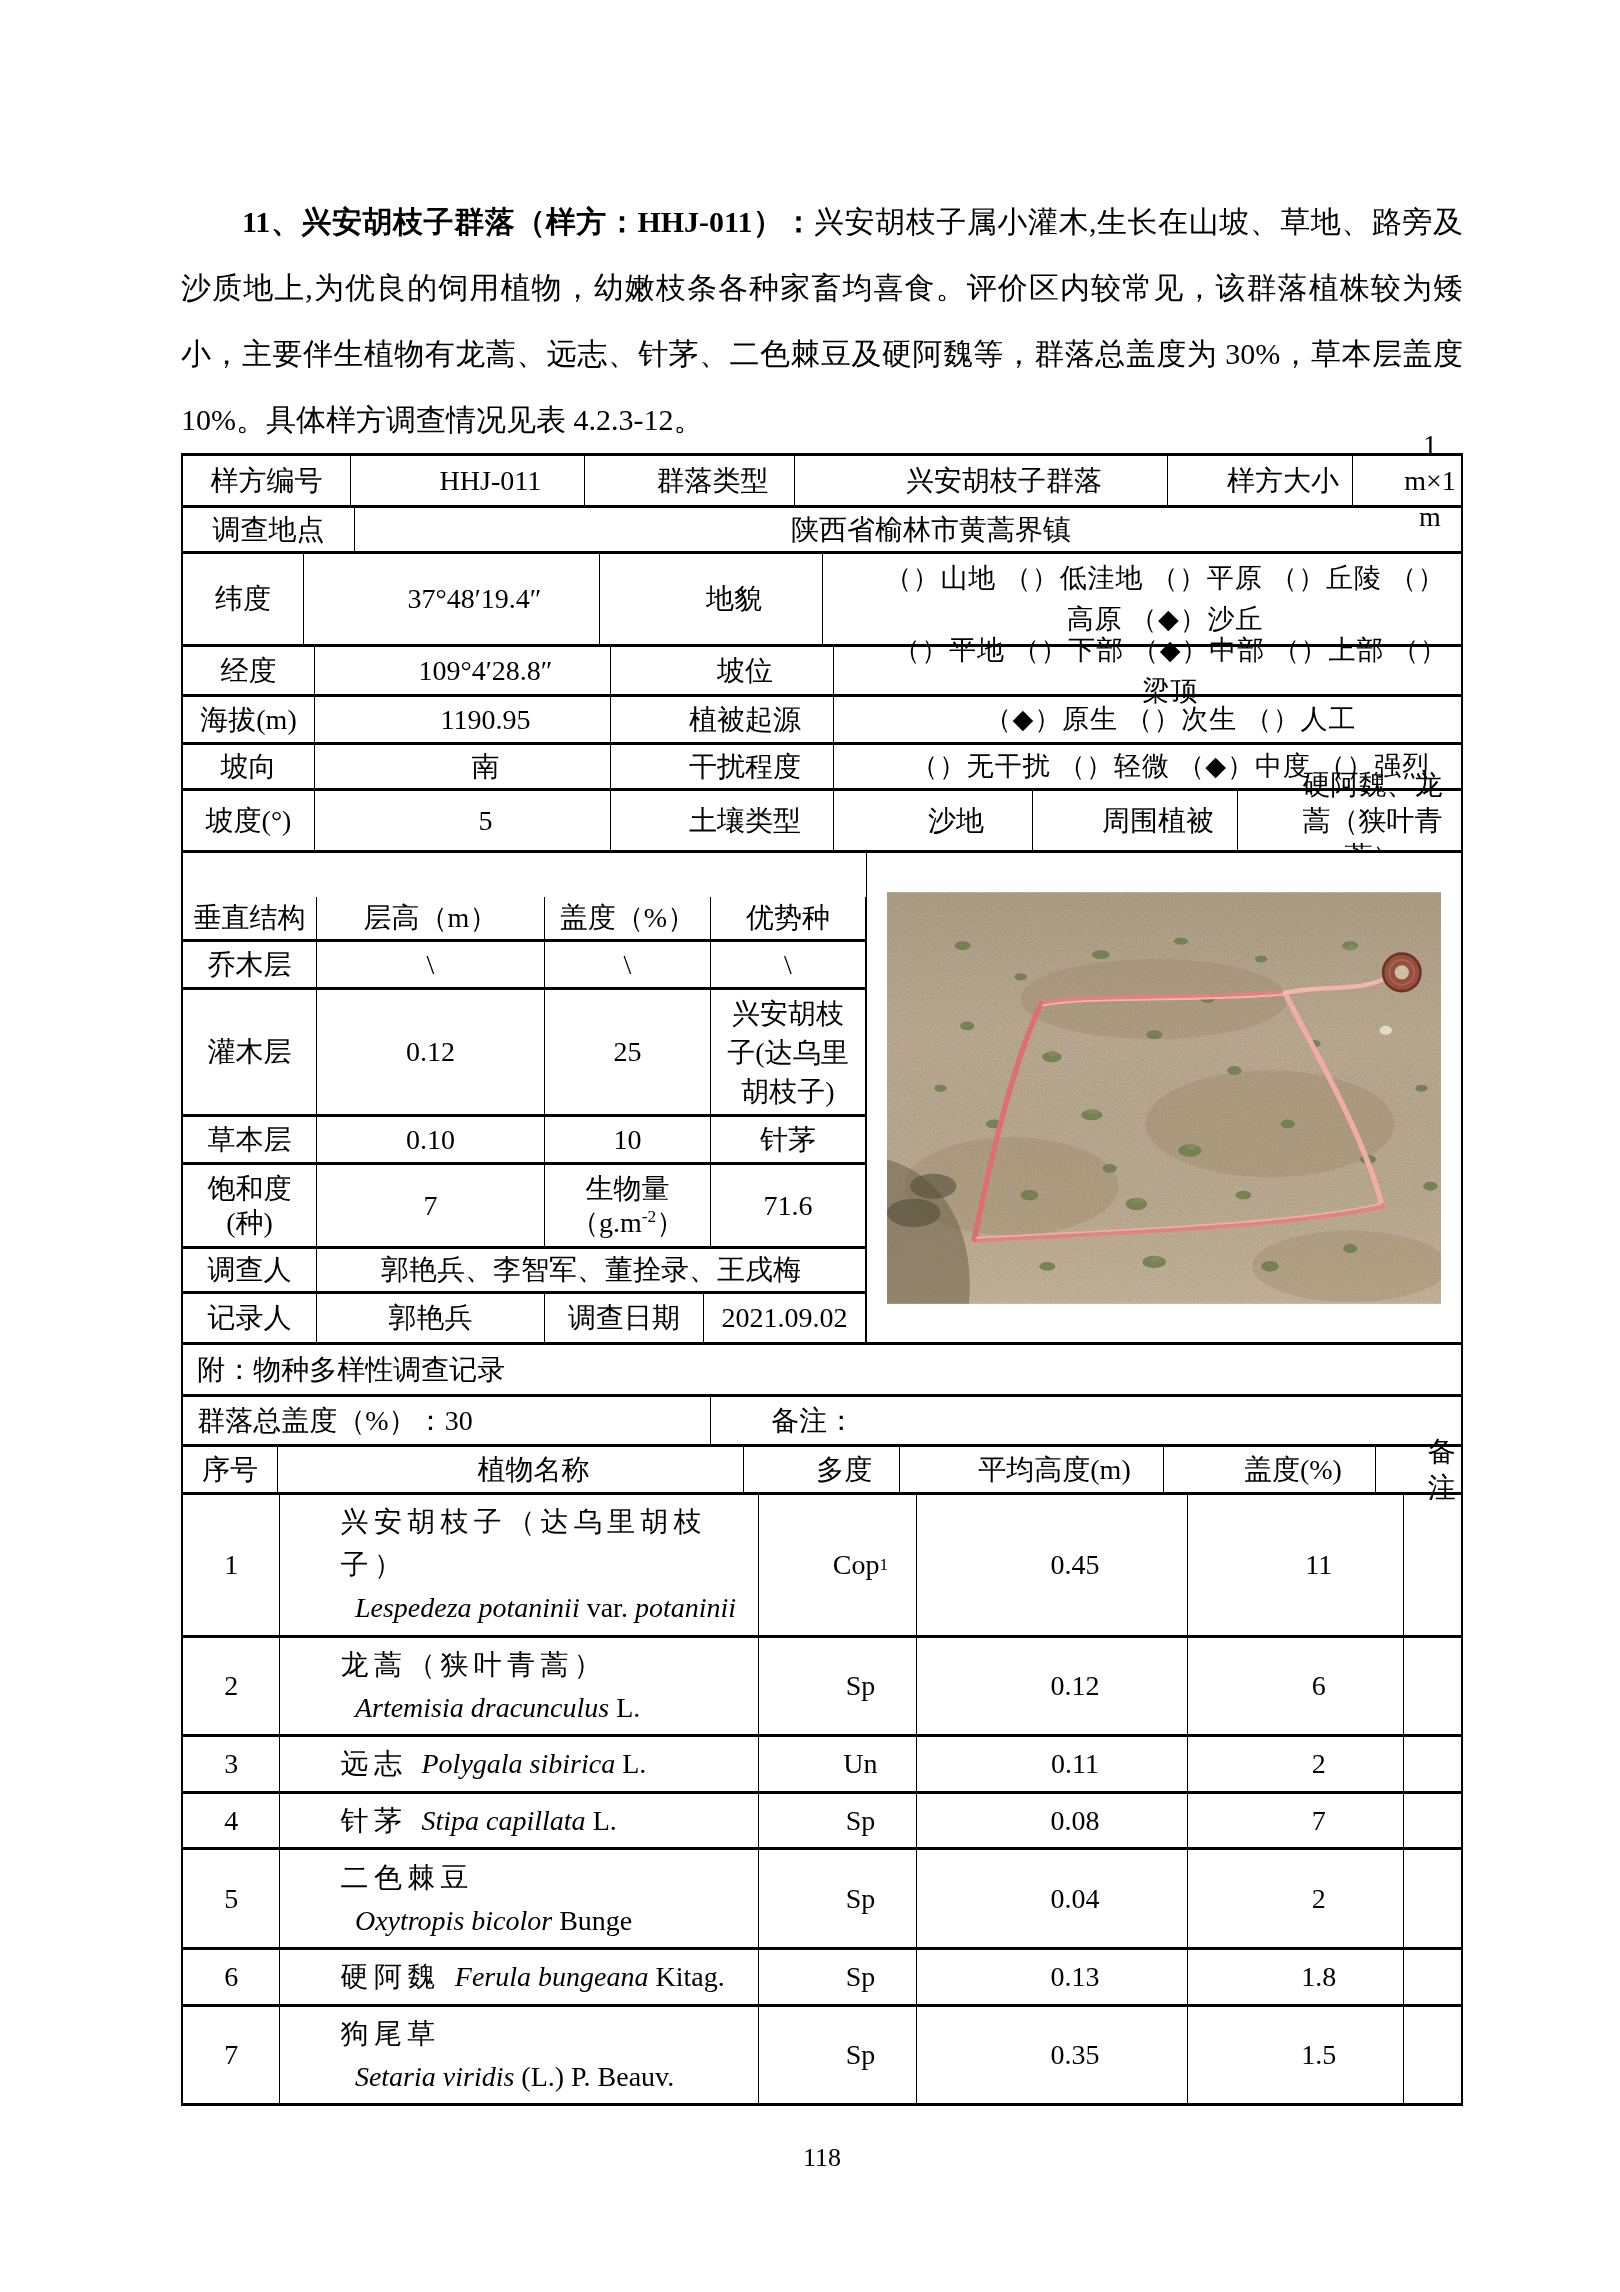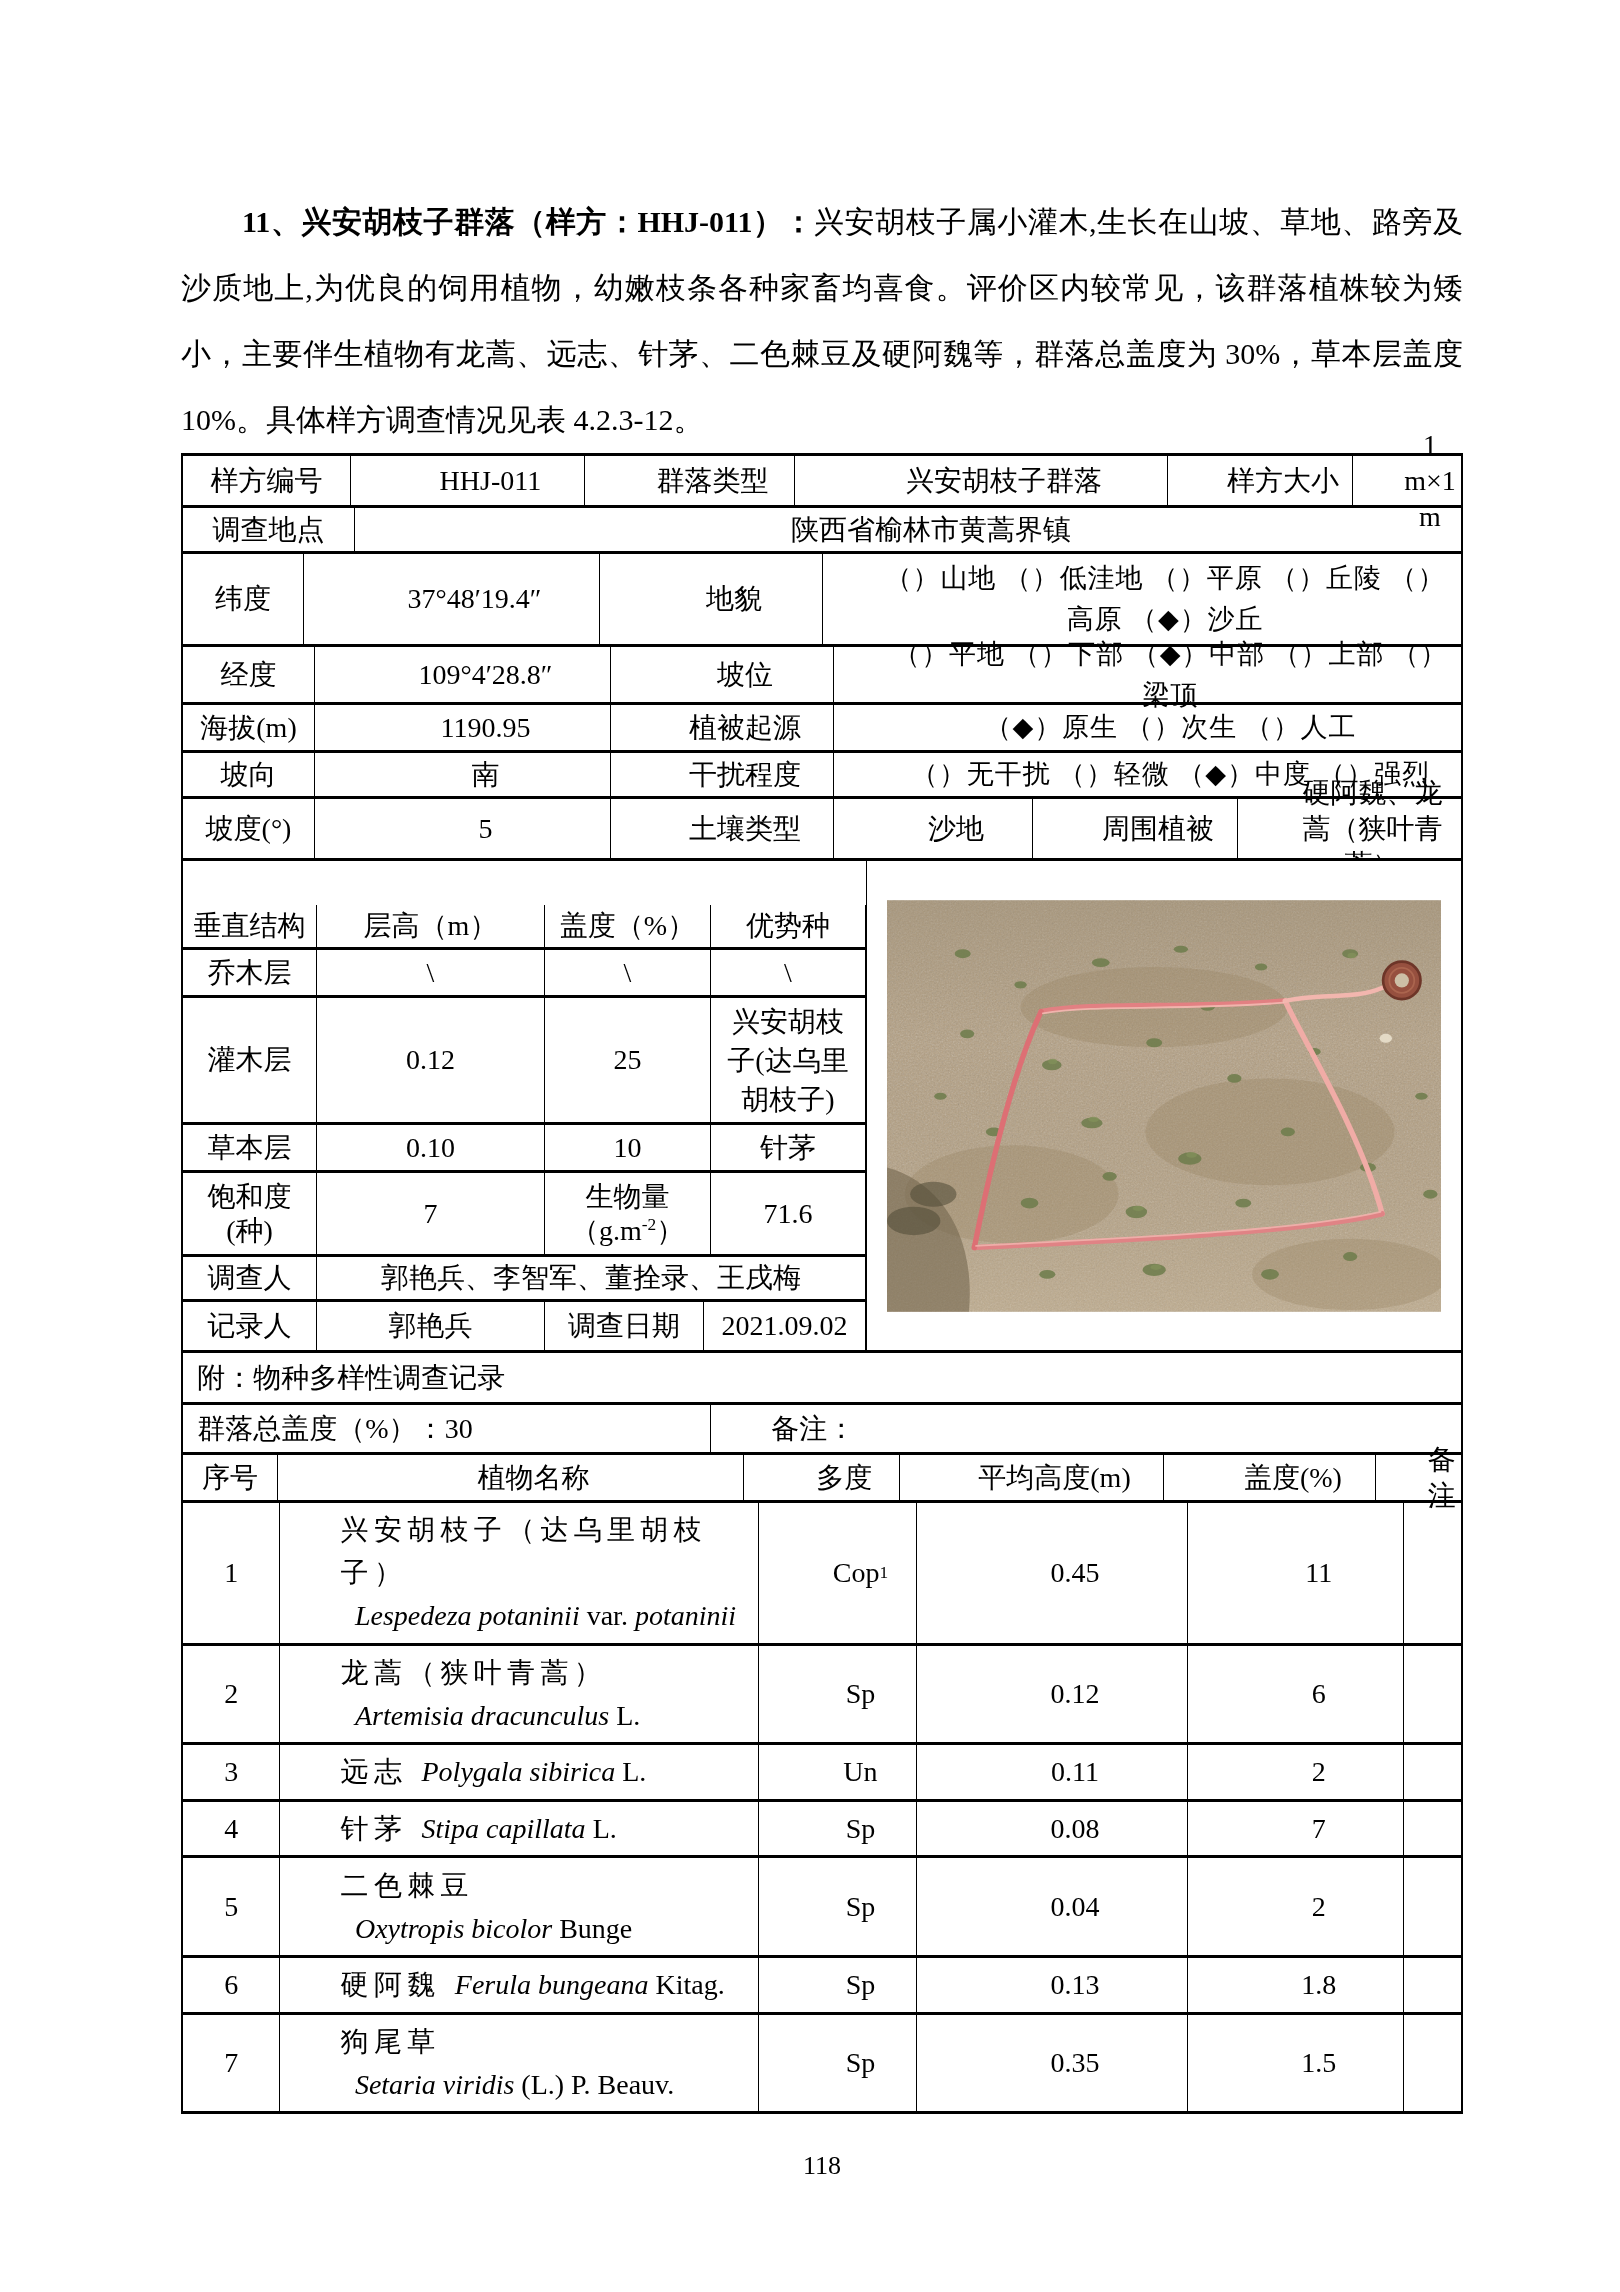--- a/index.html
+++ b/index.html
@@ -66,21 +66,21 @@
       <div class="cell last flex1">陕西省榆林市黄蒿界镇</div>
     </div>
 
     <div class="trow" style="height:93px">
       <div class="cell" style="width:121px">纬度</div>
       <div class="cell" style="width:250px">37°48′19.4″</div>
       <div class="cell" style="width:177px">地貌</div>
       <div class="cell last flex1 opts">（）山地 （）低洼地 （）平原 （）丘陵 （）高原 （◆）沙丘</div>
     </div>
 
-    <div class="trow" style="height:58px">
+    <div class="trow" style="height:50px">
       <div class="cell" style="width:132px">经度</div>
       <div class="cell" style="width:250px">109°4′28.8″</div>
       <div class="cell" style="width:177px">坡位</div>
       <div class="cell last flex1 opts">（）平地 （）下部 （◆）中部 （）上部 （）梁顶</div>
     </div>
 
     <div class="trow" style="height:48px">
       <div class="cell" style="width:132px">海拔(m)</div>
       <div class="cell" style="width:250px">1190.95</div>
       <div class="cell" style="width:177px">植被起源</div>

